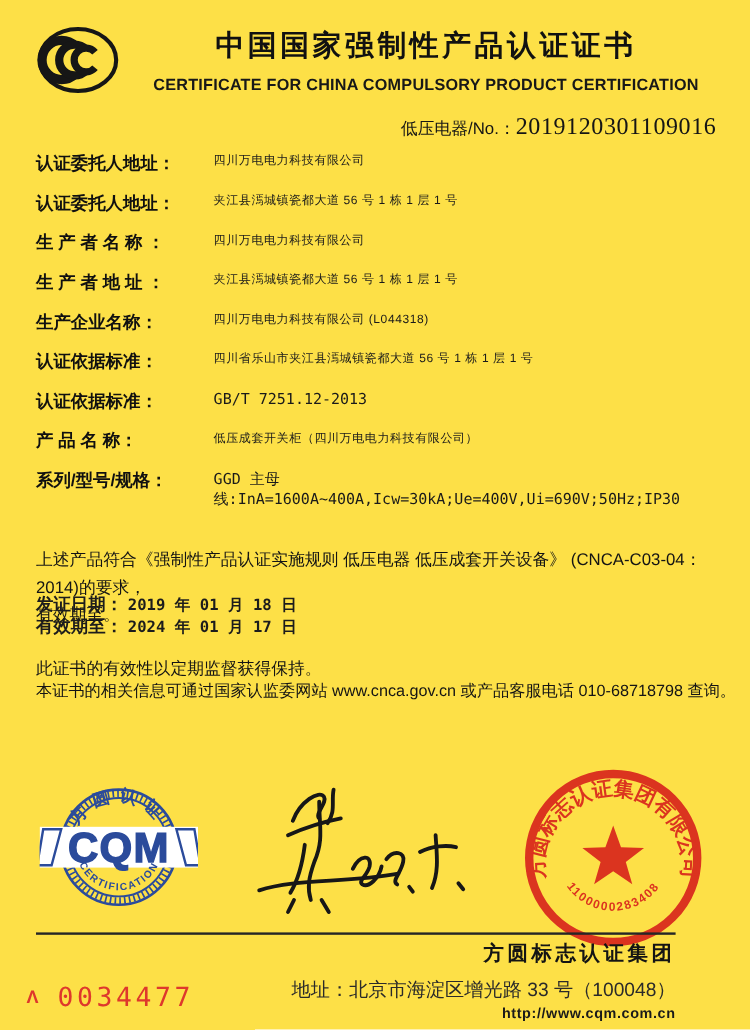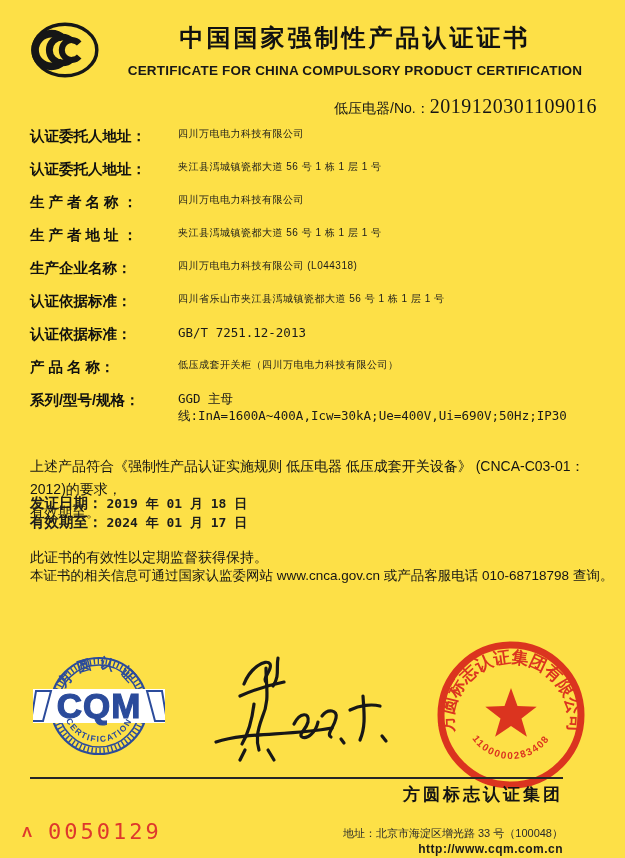--- a/index.html
+++ b/index.html
@@ -32,21 +32,21 @@
 
   
   .cqm-badge { position:absolute; left:33px; top:652px; width:132px; height:112px; }
   .signature { position:absolute; left:210px; top:648px; width:185px; height:125px; }
   .seal { position:absolute; left:430px; top:636px; width:162px; height:158px; opacity:0.92; }
 
   
   .footer-rule { position:absolute; left:30px; top:777px; width:533px; height:2px; background:#262626; }
   .footer-block { position:absolute; left:30px; top:783px; width:533px; text-align:right; }
   .footer-org { font-size:17px; font-weight:bold; letter-spacing:3px; color:#141414; }
-  .footer-addr { margin-top:20px; font-size:11px; color:#2a2a2a; }
+  .footer-addr { margin-top:9px; font-size:16px; color:#2a2a2a; }
   .footer-url { margin-top:1px; font-size:12px; font-weight:bold; letter-spacing:0.5px; color:#1a1a1a; }
   .serial { position:absolute; left:22px; top:820px; color:#de382c; display:flex; align-items:flex-end; gap:16px; }
   .serial .pfx { font-size:15px; font-weight:bold; line-height:24px; }
   .serial .digits { font-family:"DejaVu Sans Mono","Liberation Mono",monospace; font-size:22px; letter-spacing:3px; line-height:24px; }
 </style>
 </head>
 <body>
 
 <div class="page">
 
@@ -99,21 +99,21 @@
       <span class="flabel">产 品 名 称：</span>
       <span class="fvalue">低压成套开关柜（四川万电电力科技有限公司）</span>
     </div>
     <div class="frow">
       <span class="flabel">系列/型号/规格：</span>
       <span class="fvalue mono">GGD 主母线:InA=1600A~400A,Icw=30kA;Ue=400V,Ui=690V;50Hz;IP30</span>
     </div>
   </div>
 
   <div class="statement">
-    <div>上述产品符合《强制性产品认证实施规则 低压电器 低压成套开关设备》 (CNCA-C03-01：2012)的要求，</div>
+    <div>上述产品符合《强制性产品认证实施规则 低压电器 低压成套开关设备》 (CNCA-C03-04：2014)的要求，</div>
     <div>有效期至。</div>
   </div>
 
   <div class="dates">
     <div>
       <b>发证日期：</b>
       <span class="dval">2019 年 01 月 18 日</span>
     </div>
     <div>
       <b>有效期至：</b>
@@ -180,16 +180,16 @@
 
   <div class="footer-rule"></div>
   <div class="footer-block">
     <div class="footer-org">方圆标志认证集团</div>
     <div class="footer-addr">地址：北京市海淀区增光路 33 号（100048）</div>
     <div class="footer-url">http://www.cqm.com.cn</div>
   </div>
 
   <div class="serial">
     <span class="pfx">Λ</span>
-    <span class="digits">0050129</span>
+    <span class="digits">0034477</span>
   </div>
 
 </div>
 
 </body></html>

